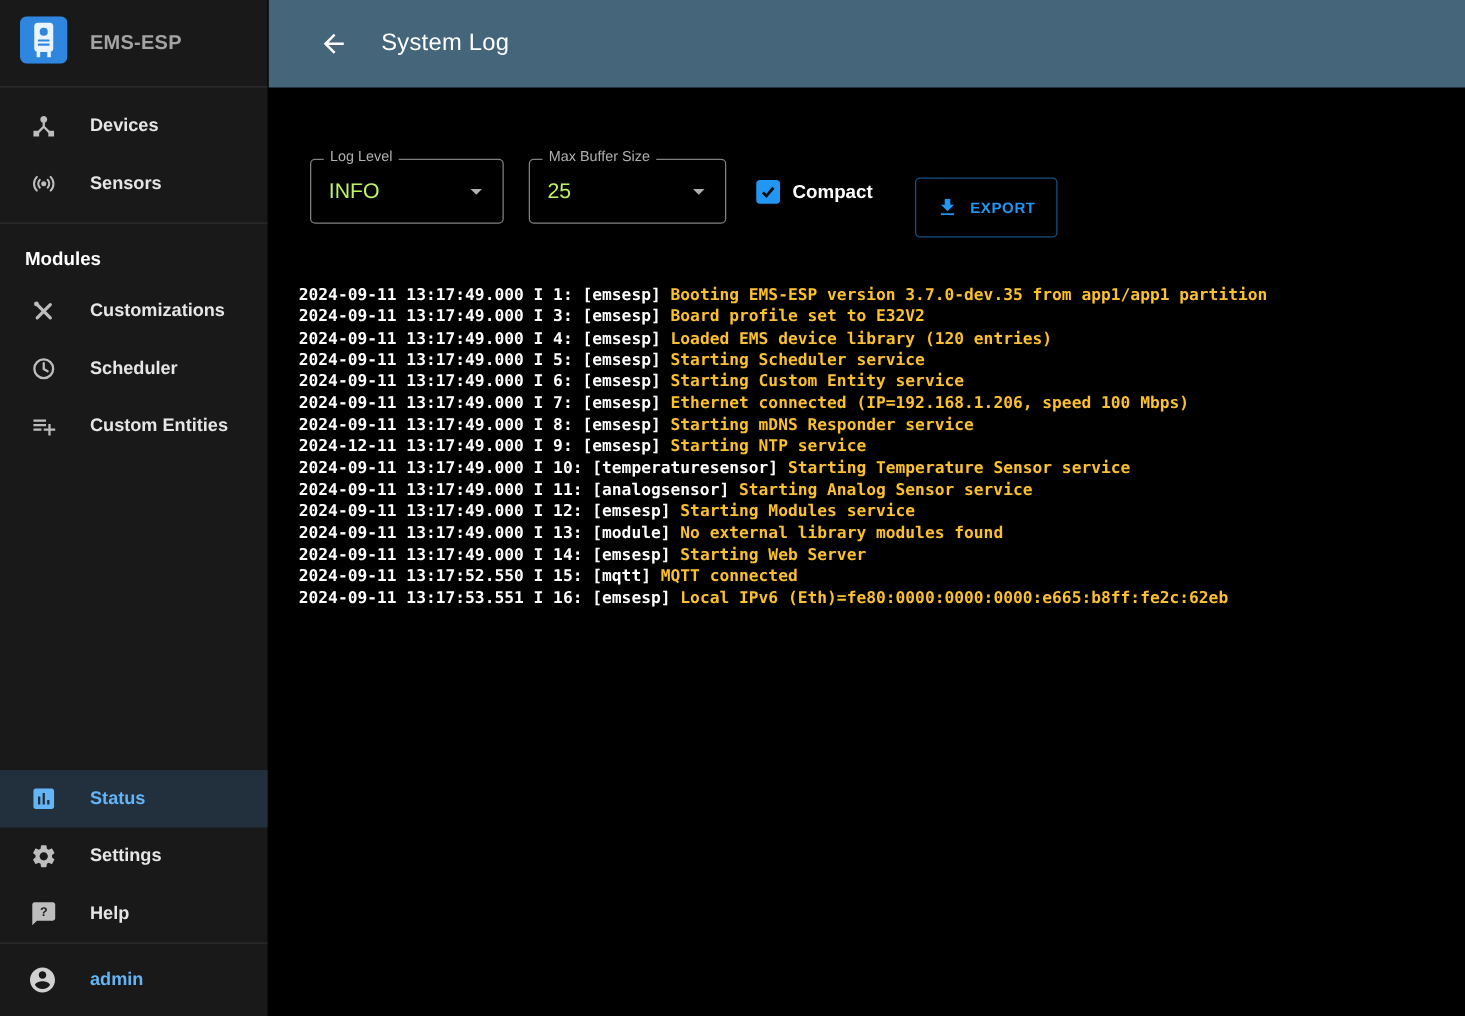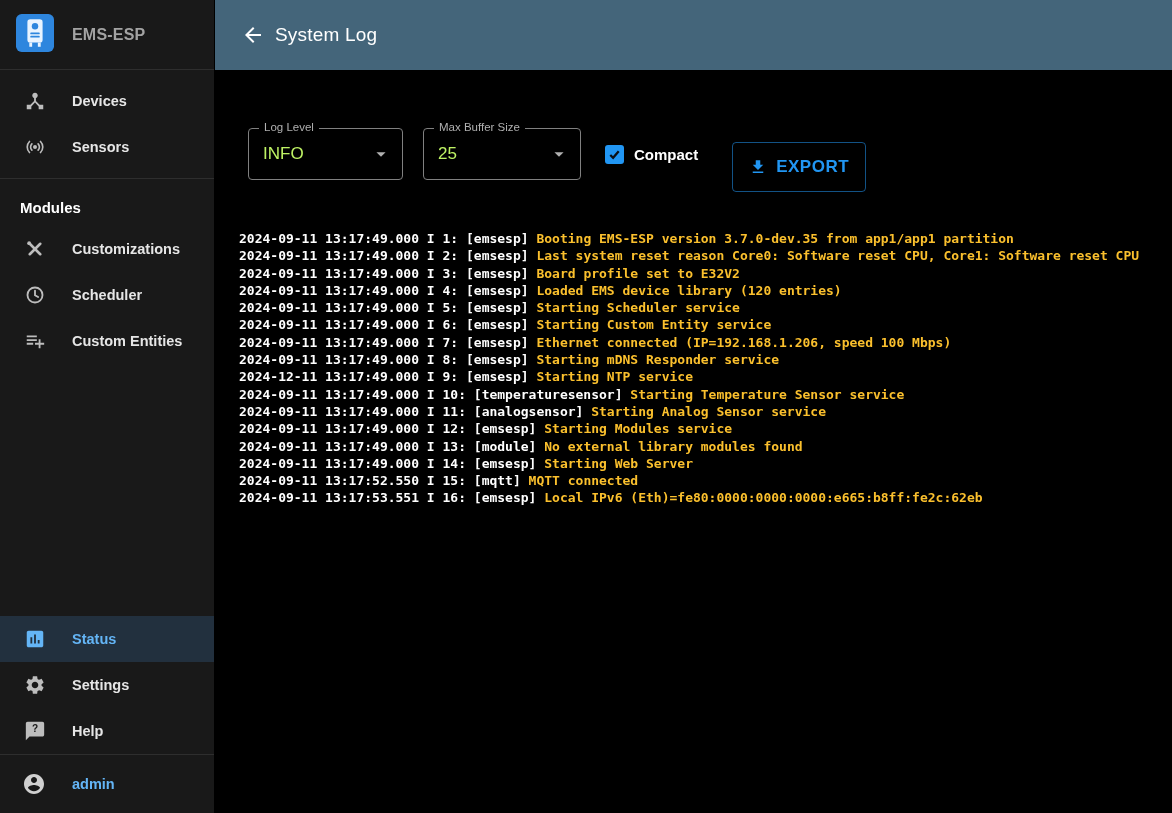--- a/index.html
+++ b/index.html
@@ -21,41 +21,41 @@
   .divider { height:1px; background:#2e2e2e; }
   .section-title { padding:20px 20px 10px 20px; color:#fff; font-size:15px; font-weight:700; }
   .spacer { flex:1; }
   .user-row { height:58px; display:flex; align-items:center; gap:26px; padding:0 24px 0 22px; cursor:pointer; }
   .user-row .icon { width:24px; height:24px; color:#d0d0d0; }
   .user-row .icon svg { width:24px; height:24px; }
   .user-row .label { color:#64b5f6; font-size:14.5px; font-weight:600; }
 
   
   .main { flex:1; display:flex; flex-direction:column; background:#000; }
-  .appbar { height:70px; min-height:70px; background:#44657a; display:flex; align-items:center; gap:10px; padding:0 26px; }
+  .appbar { height:70px; min-height:70px; background:#44657a; display:flex; align-items:center; gap:26px; padding:0 40px; }
   .back-btn { width:24px; height:24px; cursor:pointer; display:flex; align-items:center; }
   .back-btn svg { width:24px; height:24px; fill:#fff; }
   .page-title { color:#fff; font-size:19px; font-weight:500; letter-spacing:.2px; }
 
   .content { flex:1; padding:46px 24px 24px 24px; overflow:hidden; }
   .controls { display:flex; align-items:center; gap:20px; margin:0 0 38px 9px; }
 
   .select { position:relative; min-width:155px; height:52px; border:1px solid #808080; border-radius:4px; display:flex; align-items:center; padding:0 10px 0 14px; cursor:pointer; background:#000; }
   .select.buffer { min-width:158px; }
   .sel-label { position:absolute; top:-8px; left:10px; background:#000; padding:0 5px; font-size:11.5px; color:#b0b0b0; }
   .sel-value { color:#bef264; font-size:17px; font-weight:400; }
   .caret { margin-left:auto; display:flex; }
   .caret svg { width:22px; height:22px; fill:#b0b0b0; }
 
   .checkbox-row { display:flex; align-items:center; gap:10px; cursor:pointer; margin-left:4px;justify-content:flex-end; }
   .checkbox { width:19px; height:19px; background:#2196f3; border-radius:3px; display:flex; align-items:center; justify-content:center; }
   .checkbox svg { width:15px; height:15px; stroke:#0b0f14; stroke-width:2.4; fill:none; }
   .cb-label { color:#fff; font-size:15px; font-weight:700; }
 
-  .export-btn { margin-left:14px; display:flex; align-items:center; gap:9px; background:transparent; border:1px solid rgba(33,150,243,.55); border-radius:4px; color:#2196f3; font-family:"Liberation Sans", sans-serif; font-size:17px; font-weight:600; letter-spacing:.5px; padding:14px 16px; cursor:pointer;margin-top:26px; }
+  .export-btn { margin-left:14px; display:flex; align-items:center; gap:9px; background:transparent; border:1px solid rgba(33,150,243,.55); border-radius:4px; color:#2196f3; font-family:"Liberation Sans", sans-serif; font-size:12px; font-weight:600; letter-spacing:.5px; padding:14px 16px; cursor:pointer;margin-top:26px; }
   .export-btn svg { width:18px; height:18px; fill:#2196f3; }
 
   .log { font-family:"DejaVu Sans Mono", monospace; font-size:13px; font-weight:700; line-height:17.3px; }
   .log-line { white-space:pre; }
   .log-prefix { color:#ffffff; }
   .log-msg { color:#fbc02d; }
 </style>
 </head>
 <body>
 
@@ -225,21 +225,20 @@
               </svg>
           </span>
           <span>EXPORT</span>
         </button>
 
       </div>
 
       <div class="log">
   <div class="log-line"><span class="log-prefix">2024-09-11 13:17:49.000 I 1: [emsesp] </span><span class="log-msg">Booting EMS-ESP version 3.7.0-dev.35 from app1/app1 partition</span></div>
 
-  <div class="log-line"><span class="log-prefix">2024-09-11 13:17:49.000 I 2: [emsesp] </span><span class="log-msg">Last system reset reason Core0: Software reset CPU, Core1: Software reset CPU</span></div>
 
   <div class="log-line"><span class="log-prefix">2024-09-11 13:17:49.000 I 3: [emsesp] </span><span class="log-msg">Board profile set to E32V2</span></div>
 
   <div class="log-line"><span class="log-prefix">2024-09-11 13:17:49.000 I 4: [emsesp] </span><span class="log-msg">Loaded EMS device library (120 entries)</span></div>
 
   <div class="log-line"><span class="log-prefix">2024-09-11 13:17:49.000 I 5: [emsesp] </span><span class="log-msg">Starting Scheduler service</span></div>
 
   <div class="log-line"><span class="log-prefix">2024-09-11 13:17:49.000 I 6: [emsesp] </span><span class="log-msg">Starting Custom Entity service</span></div>
 
   <div class="log-line"><span class="log-prefix">2024-09-11 13:17:49.000 I 7: [emsesp] </span><span class="log-msg">Ethernet connected (IP=192.168.1.206, speed 100 Mbps)</span></div>

